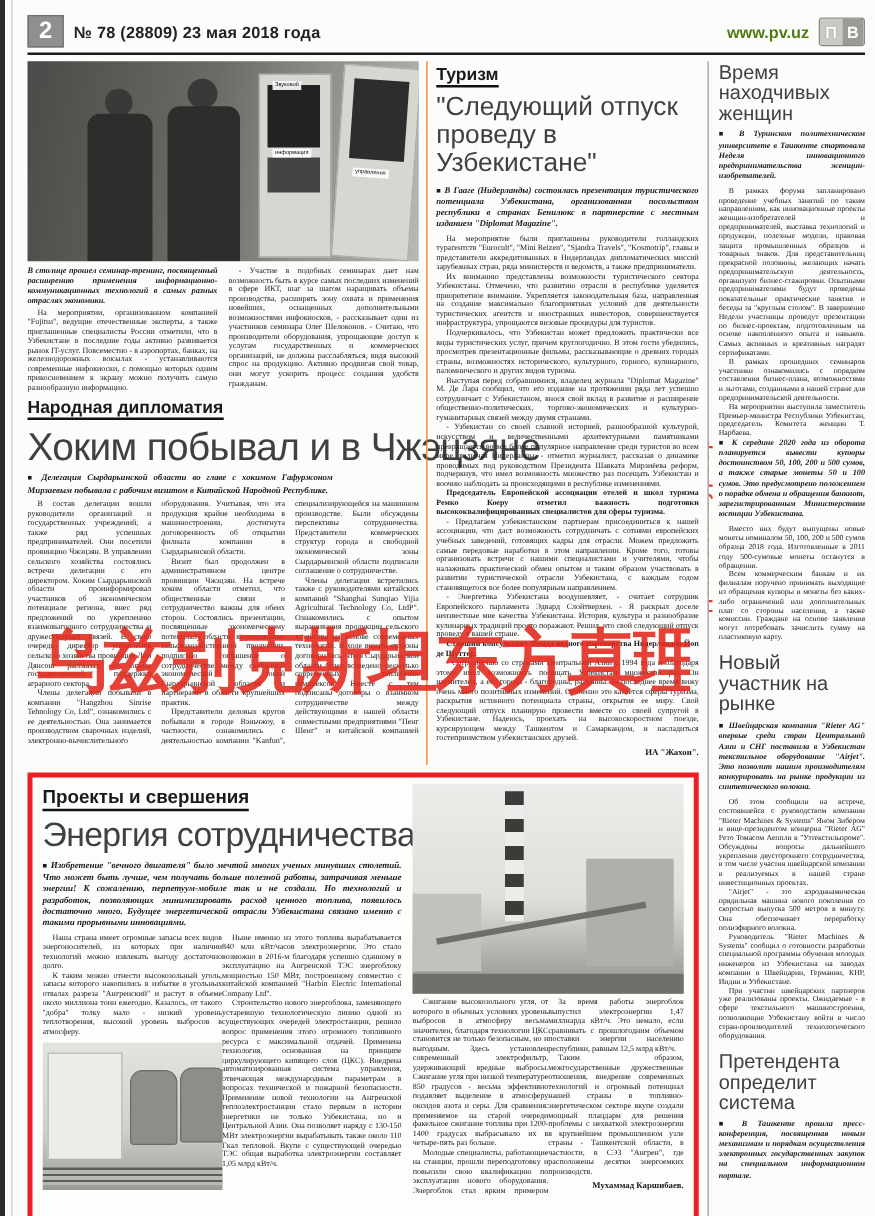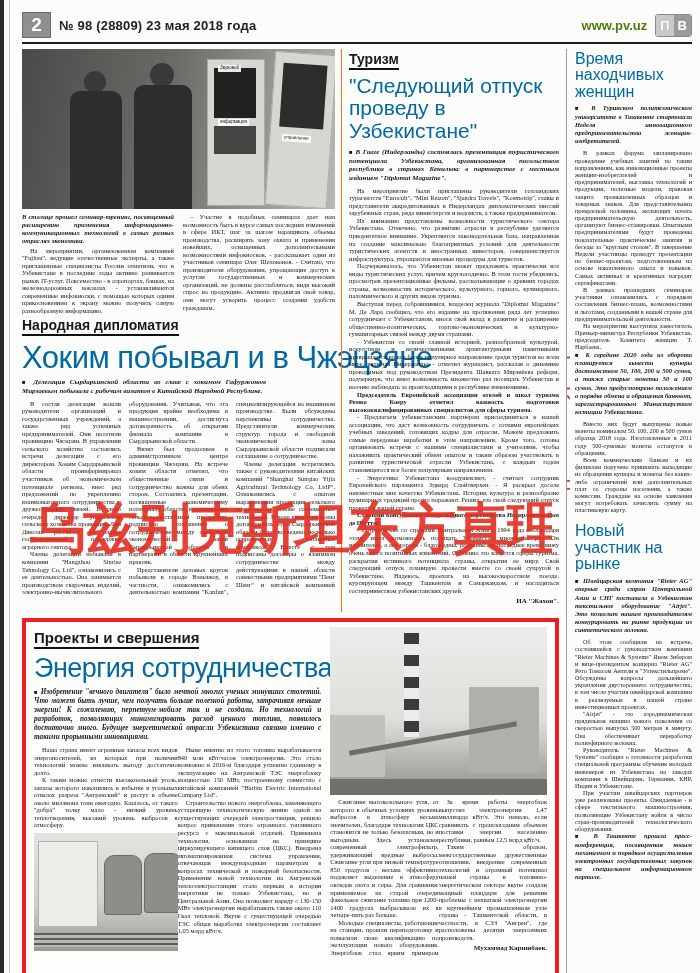--- a/index.html
+++ b/index.html
@@ -25,21 +25,21 @@
   .left-zone{width:537px;flex:0 0 537px;}
   .sidebar{flex:1;border-left:1px solid #9a9a96;padding-left:8px;margin-left:7px;height:930px;overflow:hidden;position:relative;}
 
   .top-flex{display:flex;}
   .left-col{width:313px;flex:0 0 313px;}
   .tourism{flex:1;border-left:1px solid #f97316;margin-left:6px;padding-left:7px;height:563px;overflow:hidden;}
 
   
   .kicker{font-family:"Liberation Sans",sans-serif;font-weight:bold;font-size:14px;
           display:inline-block;border-bottom:2px solid #111;padding-bottom:1px;margin:2px 0 4px;}
-  h1,h2,h3{font-family:"Liberation Sans",sans-serif;font-weight:normal;margin:0;color:#0369a1;}
+  h1,h2,h3{font-family:"Liberation Sans",sans-serif;font-weight:normal;margin:0;color:#404040;}
   .t-head{font-size:21px;line-height:1.06;margin:1px 0 6px;}
   .d-head{font-size:31px;letter-spacing:-.5px;line-height:1;margin:2px 0 5px;white-space:nowrap;}
   .e-head{font-size:27px;letter-spacing:-.5px;line-height:1;margin:2px 0 6px;white-space:nowrap;}
   .s-head{font-size:16px;line-height:1.03;margin:10px 0 4px;}
 
   
   .lead{font-weight:bold;font-style:italic;font-size:7px;line-height:1.25;text-align:justify;margin:0 0 4px;}
   .lead::before{content:"■ ";font-style:normal;font-size:6px;}
   p.b{font-size:6.4px;line-height:1.18;text-align:justify;margin:0;text-indent:8px;}
   .byline{font-size:7px;font-weight:bold;text-align:right;margin:3px 0 0;}
@@ -94,21 +94,21 @@
 </style>
 </head>
 <body>
 
 <div class="page">
   <div class="scan-edge"></div>
   <div class="scan-edge2"></div>
 
   <header>
     <div class="pg-num">2</div>
-    <div class="issue">№ 98 (28809) 23 мая 2018 года</div>
+    <div class="issue">№ 78 (28809) 23 мая 2018 года</div>
     <div class="hspacer"></div>
     <div class="site">www.pv.uz</div>
     <div class="logo">
       <span class="lp">П</span>
       <span class="lv">В</span>
     </div>
   </header>
   <div class="header-rule"></div>
 
   <div class="main">
@@ -231,19 +231,20 @@
       <p class="b">Вместо них будут выпущены новые монеты номиналом 50, 100, 200 и 500 сумов образца 2018 года. Изготовленные в 2011 году 500-сумовые монеты останутся в обращении.</p>
       <p class="b">Всем коммерческим банкам и их филиалам поручено принимать выходящие из обращения купюры и монеты без каких-либо ограничений или дополнительных плат со стороны населения, а также комиссии. Граждане на основе заявления могут потребовать зачислить сумму на пластиковую карту.</p>
 
       <h3 class="s-head">Новый участник на рынке</h3>
       <p class="lead s-lead">Швейцарская компания "Rieter AG" впервые среди стран Центральной Азии и СНГ поставила в Узбекистан текстильное оборудование "Airjet". Это позволит нашим производителям конкурировать на рынке продукции из синтетического волокна.</p>
       <p class="b">Об этом сообщили на встрече, состоявшейся с руководством компании "Rieter Machines &amp; Systems" Яном Зибером и вице-президентом концерна "Rieter AG" Рето Томасом Аеппли в "Узтекстильпроме". Обсуждены вопросы дальнейшего укрепления двустороннего сотрудничества, в том числе участия швейцарской компании в реализуемых в нашей стране инвестиционных проектах.</p>
       <p class="b">"Airjet" - это аэродинамическая прядильная машина нового поколения со скоростью выпуска 500 метров в минуту. Она обеспечивает переработку полиэфирного волокна.</p>
       <p class="b">Руководитель "Rieter Machines &amp; Systems" сообщил о готовности разработки специальной программы обучения молодых инженеров из Узбекистана на заводах компании в Швейцарии, Германии, КНР, Индии и Узбекистане.</p>
       <p class="b">При участии швейцарских партнеров уже реализованы проекты. Ожидаемые - в сфере текстильного машиностроения, позволяющие Узбекистану войти в число стран-производителей технологического оборудования.</p>
 
+      <h3 class="s-head">Претендента определит система</h3>
       <p class="lead s-lead">В Ташкенте прошла пресс-конференция, посвященная новым механизмам и порядкам осуществления электронных государственных закупок на специальном информационном портале.</p>
 
     </aside>
   </div>
 
   <div class="watermark">乌兹别克斯坦东方真理报</div>
 </div>
 
 </body></html>

